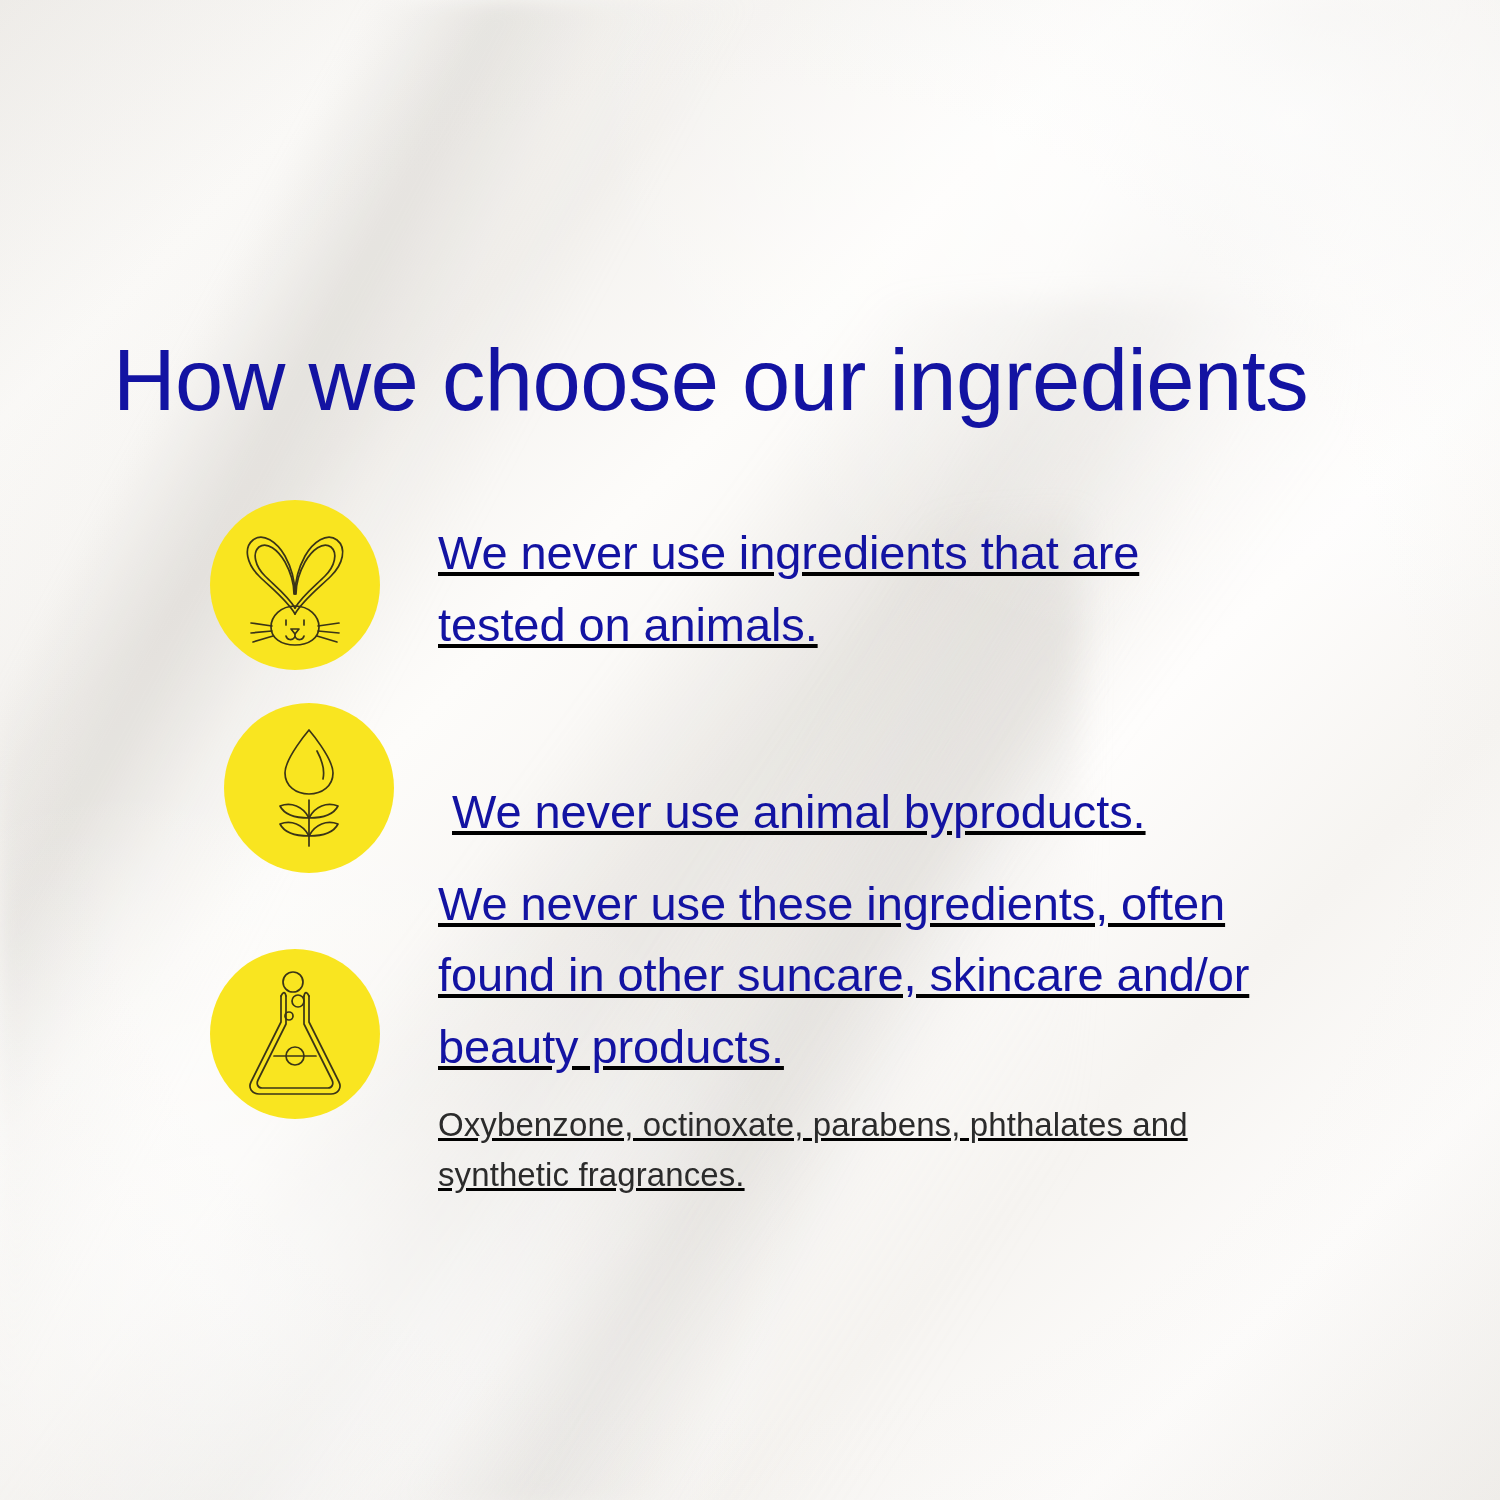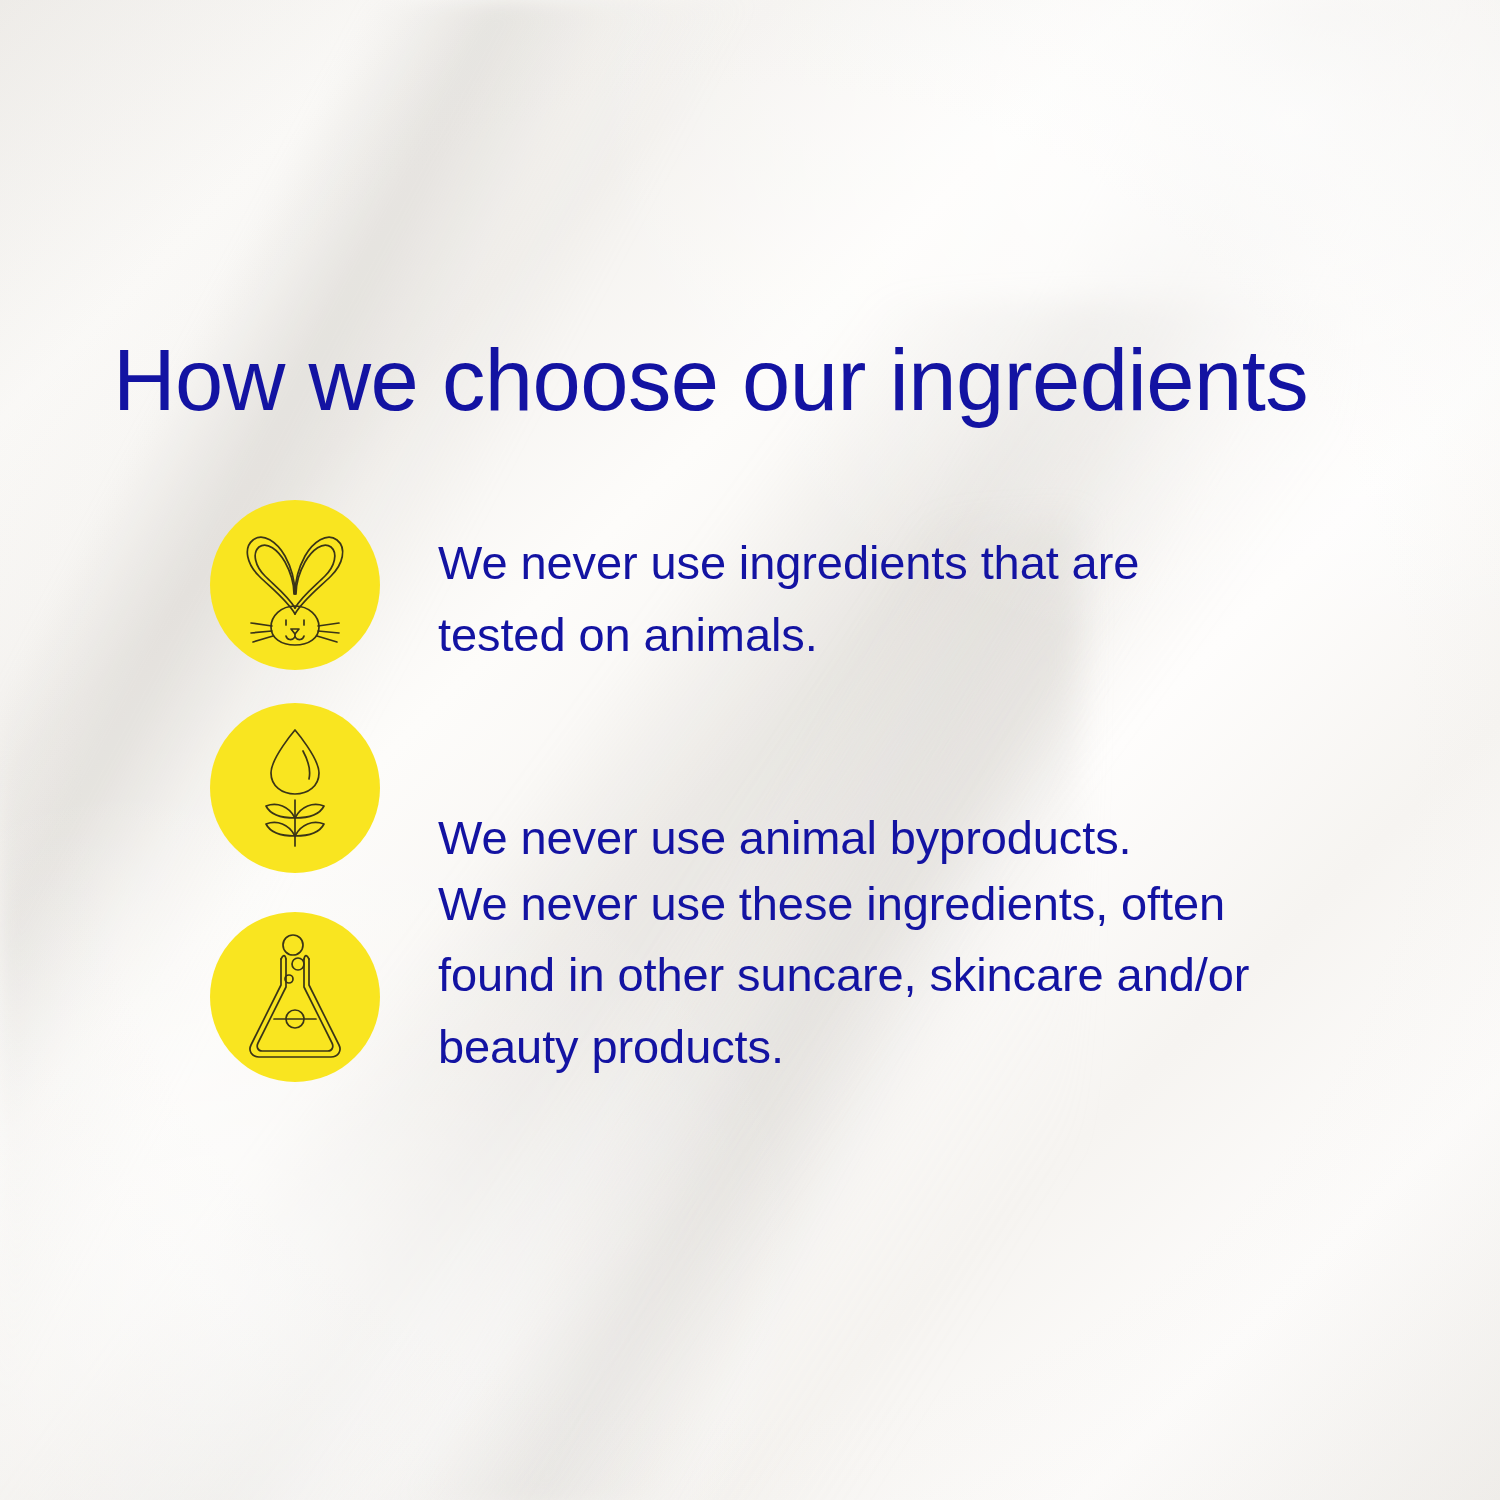--- a/index.html
+++ b/index.html
@@ -131,25 +131,26 @@
   .benefits {
     position: absolute;
     left: 0;
     top: 0;
     width: 1500px;
   }
 
   .benefit-row {
     position: absolute;
     display: flex;
-    align-items: flex-end;
+    align-items: center;
+    text-decoration: underline;
   }
 
   .benefit-row.row-0 { left: 210px; top: 500px; }
-  .benefit-row.row-1 { left: 210px; top: 703px; }
+  .benefit-row.row-1 { left: 224px; top: 703px; }
   .benefit-row.row-2 { left: 210px; top: 867px; }
 
   .icon-badge {
     width: 170px;
     height: 170px;
     border-radius: 50%;
     background: #f9e520;
     flex: 0 0 auto;
     display: flex;
     align-items: center;
@@ -292,18 +293,19 @@
               <path d="M66 26 C 64 22, 62 21, 61 26"></path>
 
               <path d="M31 86 L73 86"></path>
 
               <circle cx="52" cy="86" r="9"></circle>
             </svg>
           </span>
         </div>
         <div class="benefit-body">
           <div class="benefit-text">We never use these ingredients, often found in other suncare, skincare and/or beauty products.</div>
+          <div class="benefit-subtext">Oxybenzone, octinoxate, parabens, phthalates and synthetic fragrances.</div>
         </div>
       </div>
 
     </div>
   </div>
 </div>
 
 </body></html>

